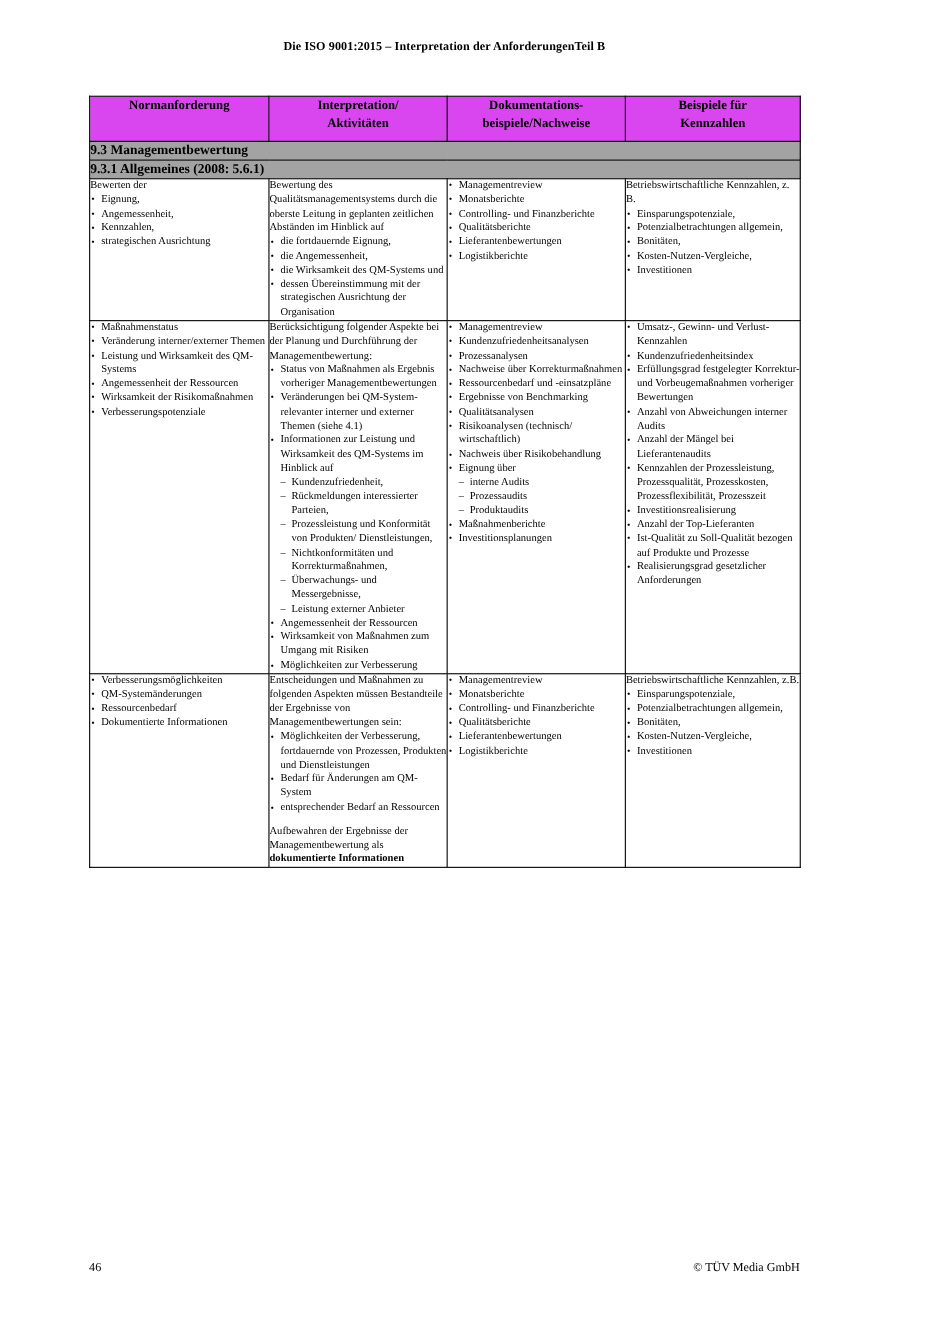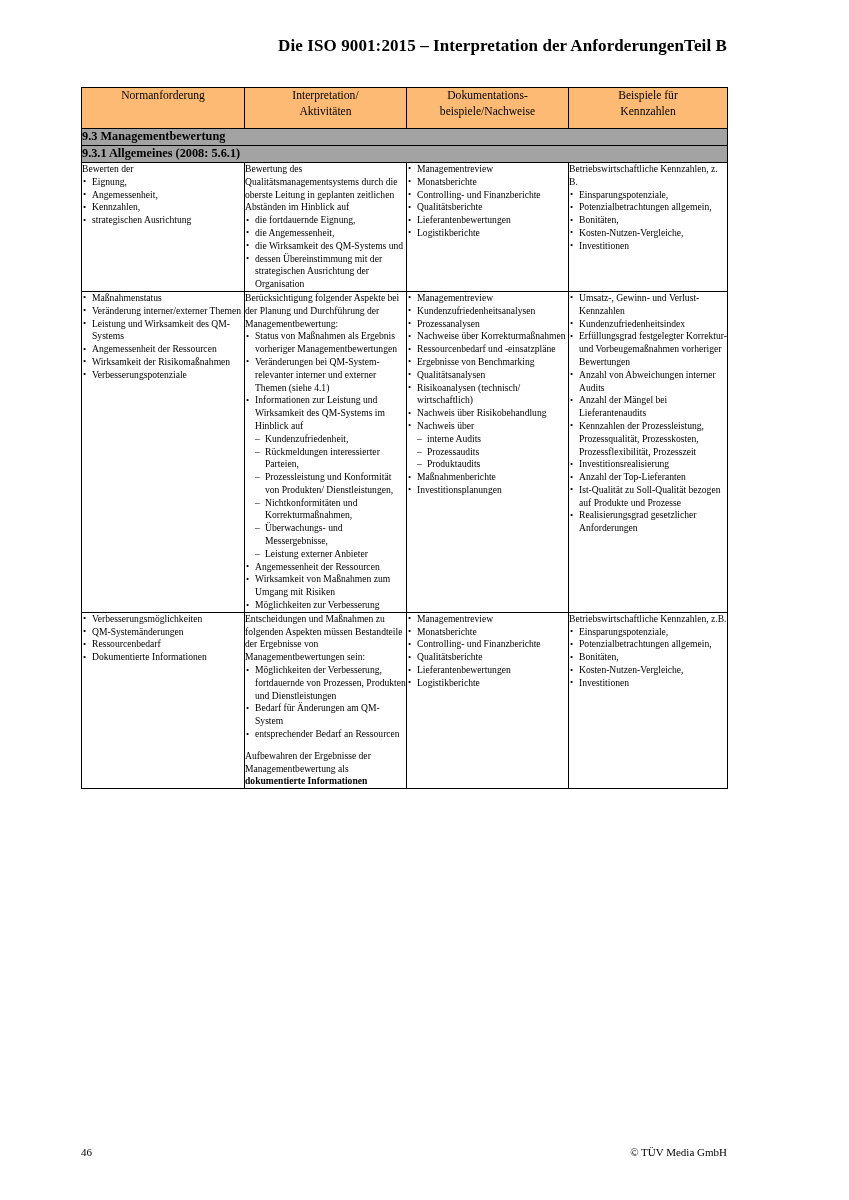--- a/index.html
+++ b/index.html
@@ -21,24 +21,24 @@
     width: 849px;
     height: 1200px;
   }
   
   .runhead {
     position: absolute;
     left: 81px;
     top: 36px;
     width: 646px;
     display: flex;
-    justify-content: flex-end;
+    justify-content: center;
     align-items: baseline;
     font-weight: bold;
-    font-size: 17px;
+    font-size: 11px;
     letter-spacing: 0.1px;
   }
   .runhead .rh-left { white-space: nowrap; }
   .runhead .rh-right { white-space: nowrap; }
 
   
   .qtable {
     position: absolute;
     left: 81px;
     top: 87px;
@@ -50,23 +50,23 @@
     border: 1.1px solid #000000;
     vertical-align: top;
     padding: 0;
   }
   col.c1 { width: 163px; }
   col.c2 { width: 162px; }
   col.c3 { width: 162px; }
   col.c4 { width: 159px; }
 
   .hdr-cell {
-    background: #fdba74;
+    background: #d946ef;
     text-align: center;
-    font-weight: normal;
+    font-weight: bold;
     font-size: 11.6px;
     line-height: 1.42;
     padding: 6px 4px 7px 4px;
     height: 40px;
   }
   .section-cell {
     font-weight: bold;
     font-size: 12.3px;
     line-height: 1.3;
     padding: 4px 0 4px 5px;
@@ -255,21 +255,21 @@
           <ul class="bl">
             <li>Managementreview</li>
             <li>Kundenzufriedenheitsanalysen</li>
             <li>Prozessanalysen</li>
             <li>Nachweise über Korrekturmaßnahmen</li>
             <li>Ressourcenbedarf und -einsatzpläne</li>
             <li>Ergebnisse von Benchmarking</li>
             <li>Qualitätsanalysen</li>
             <li>Risikoanalysen (technisch/ wirtschaftlich)</li>
             <li>Nachweis über Risikobehandlung</li>
-            <li>Nachweis über</li>
+            <li>Eignung über</li>
           </ul>
           <ul class="dl">
             <li>interne Audits</li>
             <li>Prozessaudits</li>
             <li>Produktaudits</li>
           </ul>
           <ul class="bl">
             <li>Maßnahmenberichte</li>
             <li>Investitionsplanungen</li>
           </ul>

